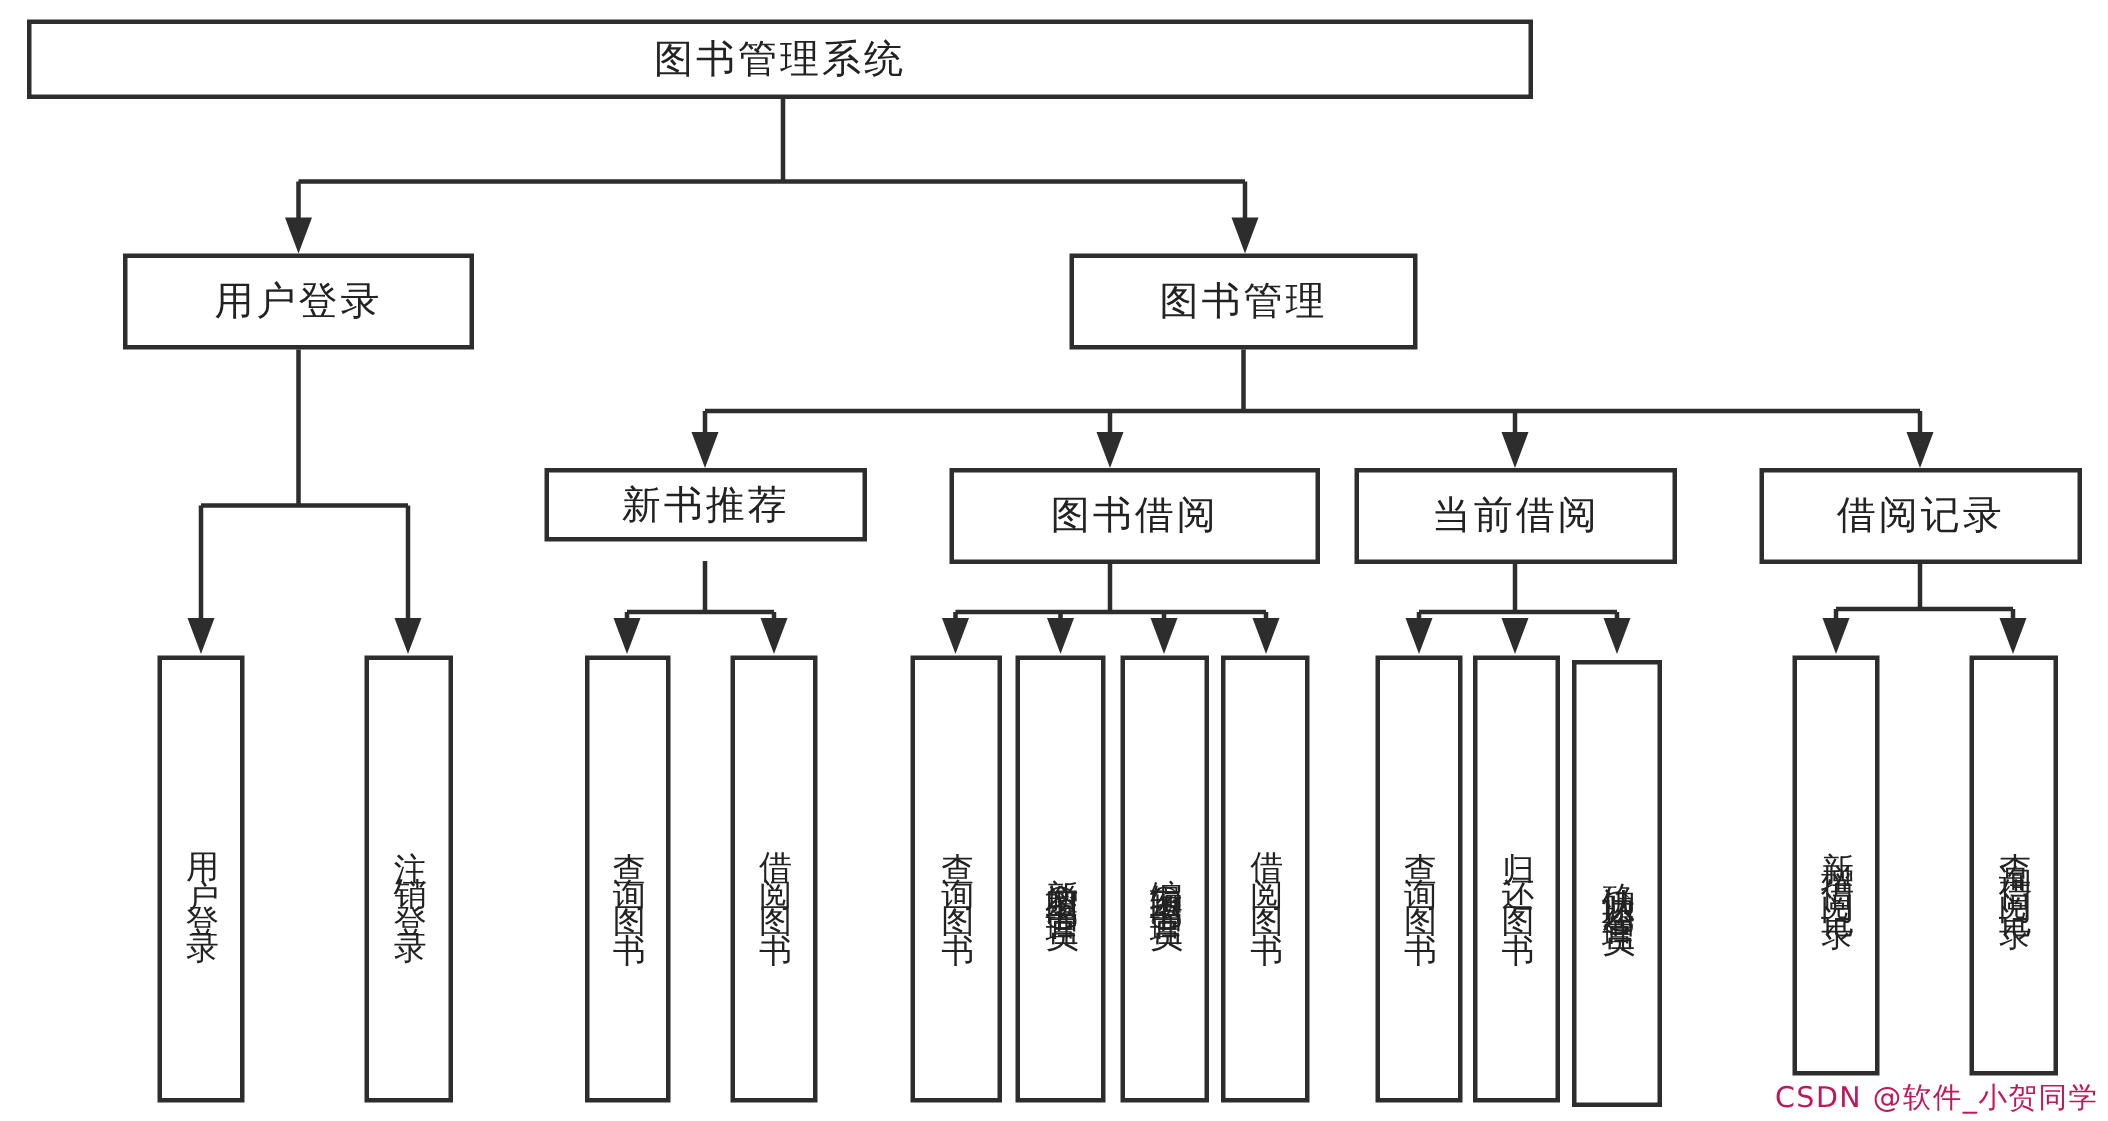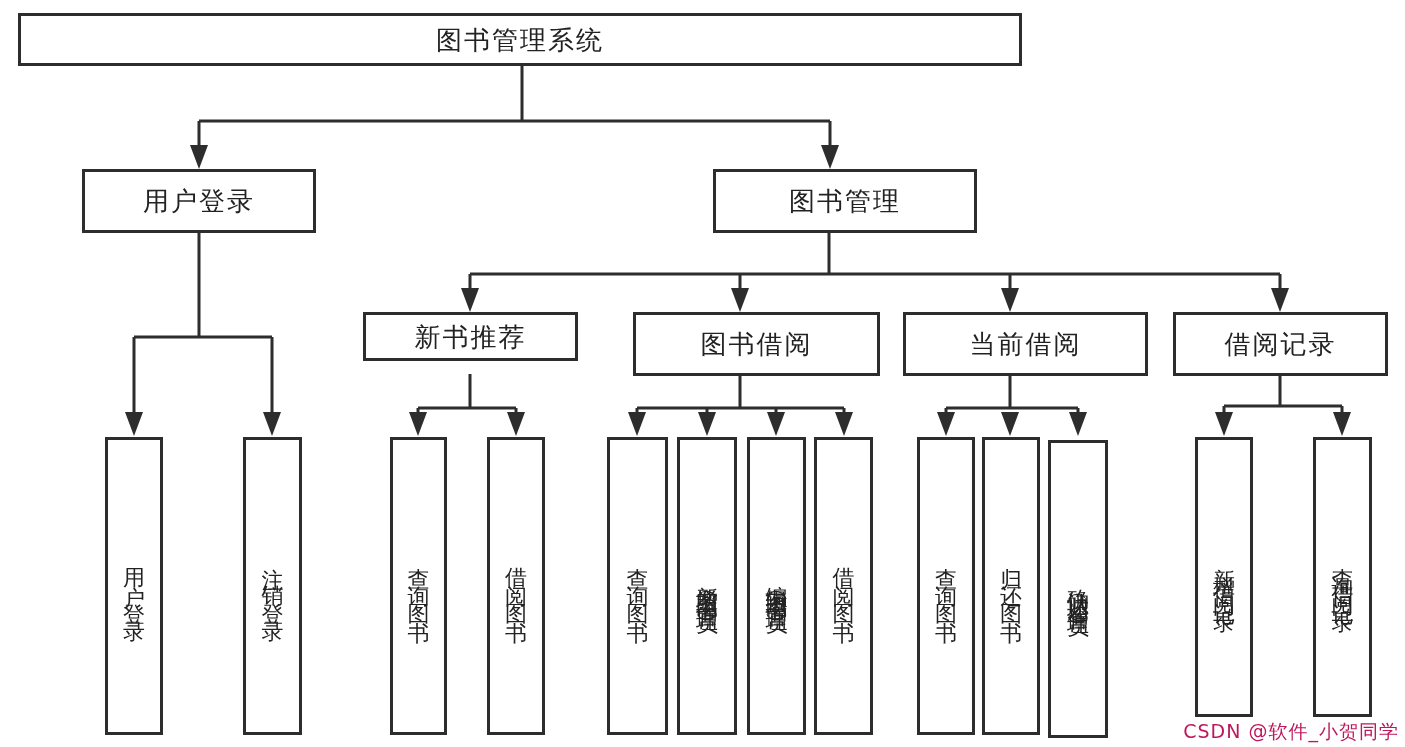--- a/index.html
+++ b/index.html
@@ -81,31 +81,31 @@
              M1215 412 H1233 L1224 436 Z  M1333 412 H1351 L1342 436 Z"></path>
   </svg>
 
   <div class="box" style="left:18px; top:13px; width:1004px; height:53px;">
     <span class="hlabel">图书管理系统</span>
   </div>
 
   <div class="box" style="left:82px; top:169px; width:234px; height:64px;">
     <span class="hlabel">用户登录</span>
   </div>
-  <div class="box" style="left:713px; top:169px; width:264px; height:64px;">
+  <div class="box" style="left:713px; top:169px; width:232px; height:64px;">
     <span class="hlabel">图书管理</span>
   </div>
 
   <div class="box" style="left:363px; top:312px; width:215px; height:49px;">
     <span class="hlabel">新书推荐</span>
   </div>
   <div class="box" style="left:633px; top:312px; width:247px; height:64px;">
     <span class="hlabel">图书借阅</span>
   </div>
-  <div class="box" style="left:903px; top:312px; width:245px; height:64px;">
+  <div class="box" style="left:903px; top:312px; width:215px; height:64px;">
     <span class="hlabel">当前借阅</span>
   </div>
   <div class="box" style="left:1173px; top:312px; width:215px; height:64px;">
     <span class="hlabel">借阅记录</span>
   </div>
 
   <div class="box" style="left:105px; top:437px; width:58px; height:298px;">
     <span class="vlabel sp-wide">用户登录</span>
   </div>
   <div class="box" style="left:243px; top:437px; width:59px; height:298px;">

